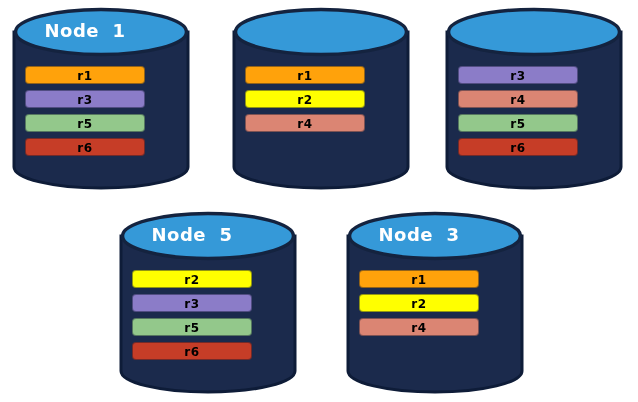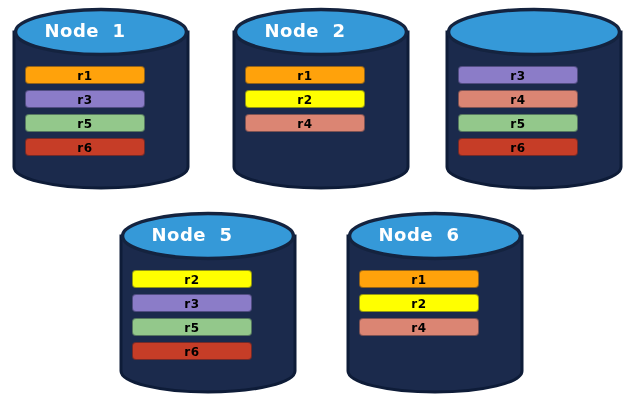--- a/index.html
+++ b/index.html
@@ -68,21 +68,20 @@
         <div class="replica-bar" style="background: rgb(147, 200, 139);">r5</div>
         <div class="replica-bar" style="background: rgb(198, 61, 39);">r6</div>
       </div>
   </div>
 
   <div class="node pos-1">
     <svg viewBox="0 0 178 186" aria-hidden="true">
       <path d="M 2,25 H 176 V 160 A 87,21 0 0 1 2,160 Z" style="fill:var(--cyl-body);stroke:var(--cyl-outline);stroke-width:3"></path>
       <ellipse cx="89" cy="25" rx="85.5" ry="22.5" style="fill:var(--cyl-lid);stroke:var(--lid-outline);stroke-width:3.5"></ellipse>
     </svg>
-    <div class="node-title">Node  2</div>
     <div class="replica-list">
         <div class="replica-bar" style="background: rgb(255, 162, 11);">r1</div>
         <div class="replica-bar" style="background: rgb(255, 255, 0);">r2</div>
         <div class="replica-bar" style="background: rgb(219, 133, 115);">r4</div>
       </div>
   </div>
 
   <div class="node pos-2">
     <svg viewBox="0 0 178 186" aria-hidden="true">
       <path d="M 2,25 H 176 V 160 A 87,21 0 0 1 2,160 Z" style="fill:var(--cyl-body);stroke:var(--cyl-outline);stroke-width:3"></path>
@@ -108,21 +107,21 @@
         <div class="replica-bar" style="background: rgb(147, 200, 139);">r5</div>
         <div class="replica-bar" style="background: rgb(198, 61, 39);">r6</div>
       </div>
   </div>
 
   <div class="node pos-4">
     <svg viewBox="0 0 178 186" aria-hidden="true">
       <path d="M 2,25 H 176 V 160 A 87,21 0 0 1 2,160 Z" style="fill:var(--cyl-body);stroke:var(--cyl-outline);stroke-width:3"></path>
       <ellipse cx="89" cy="25" rx="85.5" ry="22.5" style="fill:var(--cyl-lid);stroke:var(--lid-outline);stroke-width:3.5"></ellipse>
     </svg>
-    <div class="node-title">Node  6</div>
+    <div class="node-title">Node  3</div>
     <div class="replica-list">
         <div class="replica-bar" style="background: rgb(255, 162, 11);">r1</div>
         <div class="replica-bar" style="background: rgb(255, 255, 0);">r2</div>
         <div class="replica-bar" style="background: rgb(219, 133, 115);">r4</div>
       </div>
   </div>
 
 </div>
 
 </body></html>

